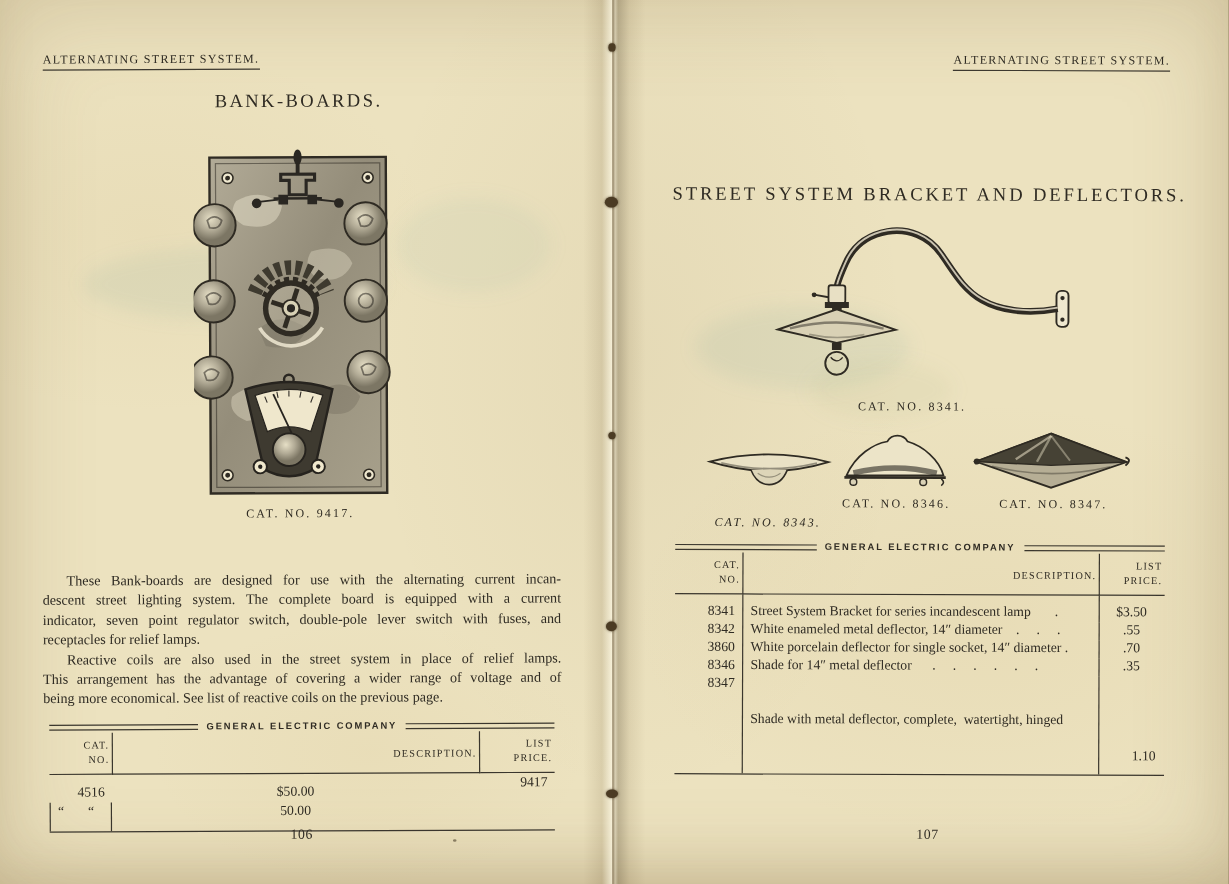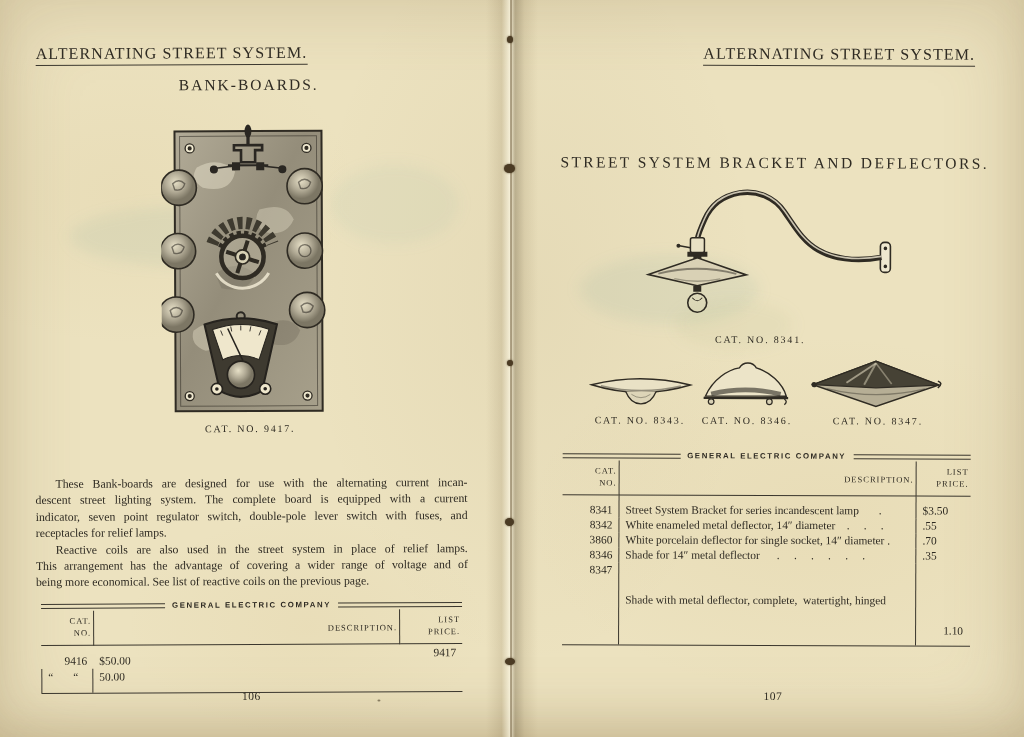--- a/index.html
+++ b/index.html
@@ -19,21 +19,21 @@
   .page-right{left:524px;transform:rotate(0.2deg);}
 
   
   .gutter{position:absolute;left:486px;top:0;width:52px;height:737px;pointer-events:none;
     background:linear-gradient(90deg, rgba(92,70,35,0) 0%, rgba(92,70,35,0.13) 30%,
       rgba(252,248,230,0.65) 46%, rgba(58,44,20,0.26) 56%, rgba(92,70,35,0.10) 74%, rgba(92,70,35,0) 100%);}
   .thread{position:absolute;left:24px;top:0;width:1.6px;height:737px;background:rgba(95,75,42,0.45);}
   .knot{position:absolute;background:#4b3b24;border-radius:50%;box-shadow:0 0 2px rgba(60,45,20,0.85);}
 
   
-  .runhead{position:absolute;font-size:16px;letter-spacing:1.1px;padding-bottom:2px;
+  .runhead{position:absolute;font-size:10px;letter-spacing:1.1px;padding-bottom:2px;
     border-bottom:1.2px solid #3c382f;white-space:nowrap;}
   .runhead.l{left:37px;top:44px;}
   .runhead.r{right:50px;top:45px;}
   .pagetitle{position:absolute;left:0;width:100%;text-align:center;white-space:nowrap;}
   .pagetitle.l{top:76px;font-size:15.5px;letter-spacing:2px;}
   .pagetitle.r{top:154px;font-size:15.5px;letter-spacing:2.4px;}
   .figcap{position:absolute;font-size:10px;letter-spacing:1.8px;text-align:center;white-space:nowrap;}
   .bodytext{position:absolute;left:35px;top:475px;width:432px;font-size:11.8px;line-height:16.4px;}
   .bline{text-align:justify;text-align-last:justify;}
   .bline.first{text-indent:20px;}
@@ -53,21 +53,21 @@
   .gtable.l .tgrid{grid-template-columns:52px 1fr 62px;}
   .gtable.r .tgrid{grid-template-columns:56px 1fr 54px;}
   .th{text-align:right;font-size:8.5px;letter-spacing:1px;line-height:1.45;
     padding:4px 2px 5px;border-bottom:1.1px solid #3a362d;}
   .mid{border-left:1.1px solid #3a362d;border-right:1.1px solid #3a362d;}
   .td{padding:0 6px;}
   .gtable.l .td{line-height:16.5px;}
   .gtable.r .td{line-height:15px;}
   .td.cat{text-align:right;}
   .td.desc{white-space:pre;overflow:hidden;}
-  .td.price{text-align:left;padding-right:7px;}
+  .td.price{text-align:center;padding-right:7px;}
   .td.pt{padding-top:7px;}
   .td.pb{padding-bottom:7px;}
   .td.price.bot{display:flex;align-items:flex-end;justify-content:flex-end;}
   .desc .hang{padding-left:20px;}
 
   
   .ghost{position:absolute;border-radius:50%;filter:blur(7px);pointer-events:none;}
 
   svg{display:block;}
 </style>
@@ -204,21 +204,21 @@
             <div>NO.</div>
         </div>
         <div class="th mid">
           <div style="padding-top:8px;">DESCRIPTION.</div>
         </div>
         <div class="th">
           <div>LIST</div>
             <div>PRICE.</div>
         </div>
 
-        <div class="td cat pt">9416</div>
+        <div class="td cat pt">4516</div>
         <div class="td price pt">$50.00</div>
 
         <div class="td cat pb">9417</div>
         <div class="td desc mid pb">“       “       “        “       “       “      5.5      “        “       “         .</div>
         <div class="td price pb">50.00</div>
       </div>
     </div>
 
     <div class="pageno">106</div>
     <div class="speck" style="left:376px;top:700px;width:3px;height:2px;"></div>
@@ -279,21 +279,21 @@
         <polygon points="6,30 70,6 134,30 70,33" fill="#464235" stroke-width="1.2"></polygon>
         <line x1="70" y1="8" x2="40" y2="28" stroke="rgba(236,228,200,0.55)" stroke-width="2"></line>
         <line x1="70" y1="8" x2="58" y2="30" stroke="rgba(236,228,200,0.45)" stroke-width="2"></line>
         <line x1="70" y1="8" x2="86" y2="29" stroke="rgba(236,228,200,0.4)" stroke-width="1.6"></line>
         <path d="M20,34 Q70,46 120,34" stroke="rgba(45,42,35,0.4)" stroke-width="1.4"></path>
         <circle cx="7" cy="30" r="2.6" fill="#2f2b23" stroke="none"></circle>
         <path d="M133,26 q6,2 0,7" stroke-width="1.6"></path>
       </g>
     </svg>
 
-    <div class="figcap" style="left:56px;top:415px;width:120px;">CAT. NO. 8343.</div>
+    <div class="figcap" style="left:56px;top:431px;width:120px;font-style:italic;">CAT. NO. 8343.</div>
     <div class="figcap" style="left:163px;top:415px;width:120px;">CAT. NO. 8346.</div>
     <div class="figcap" style="left:294px;top:415px;width:120px;">CAT. NO. 8347.</div>
 
     <div class="gtable r">
       <div class="tcap">
         <span class="dline"></span>
         <span class="cname">GENERAL ELECTRIC COMPANY</span>
         <span class="dline"></span>
       </div>
       <div class="tgrid">

